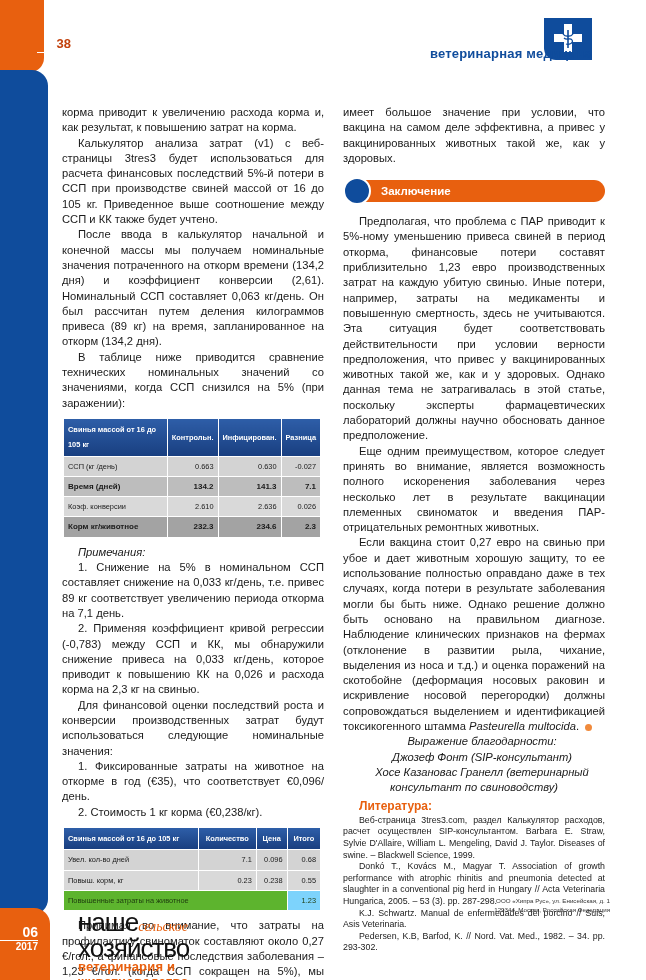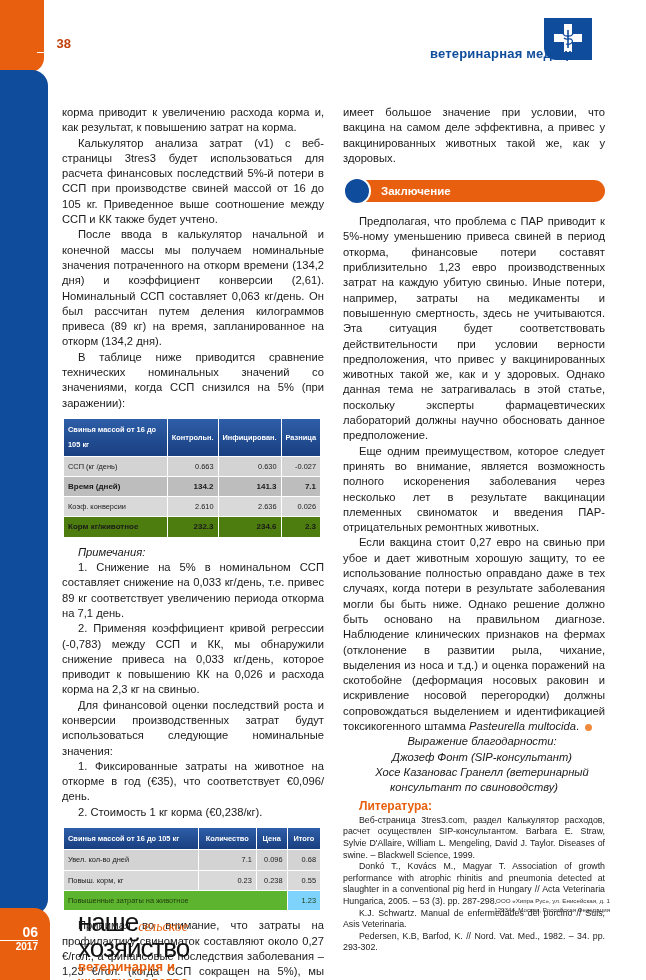--- a/index.html
+++ b/index.html
@@ -29,21 +29,21 @@
   .italic { font-style: italic; }
 
   
   table.data { border-collapse: collapse; width: 257px; font-size: 7.4px; margin: 8px 0 8px 2px; }
   table.data th { background: linear-gradient(#2e5ea8, #193f80); color: #fff; font-weight: bold; padding: 3px 4px; text-align: center; border-right: 1px solid #fff; }
   table.data th:first-child { text-align: left; text-decoration: none; }
   table.data td { padding: 2px 4px; border-right: 1px solid #fff; border-top: 1px solid #fff; text-align: right; }
   table.data tr.r1 td { background: #d3d3d3; }
   table.data tr.r2 td { background: #bdbdbd; font-weight: bold; font-size: 8px; }
   table.data tr.r3 td { background: #d9d9d9; }
-  table.data tr.r4 td { background: #4d7c0f; font-weight: bold; font-size: 8px; }
+  table.data tr.r4 td { background: #a3a3a3; font-weight: bold; font-size: 8px; }
   table.data td:first-child { text-align: left; }
   table.data tr.green td { background: #5db42e; color: #1d3b0e; }
   table.data tr.green td.total { background: #7dd3fc; }
 
   
   .section-head { position: relative; height: 26px; margin: 12px 0 10px 0; }
   .section-head .bar { position: absolute; left: 10px; right: 0; top: 2px; height: 22px; background: #e8600f; border-radius: 11px; }
   .section-head .dot { position: absolute; left: 0; top: -1px; width: 28px; height: 28px; border-radius: 50%; background: #0f4c9c; border: 2px solid #fff; }
   .section-head .label { position: absolute; left: 38px; top: 6px; color: #fff; font-weight: bold; font-size: 11.5px; }
 

